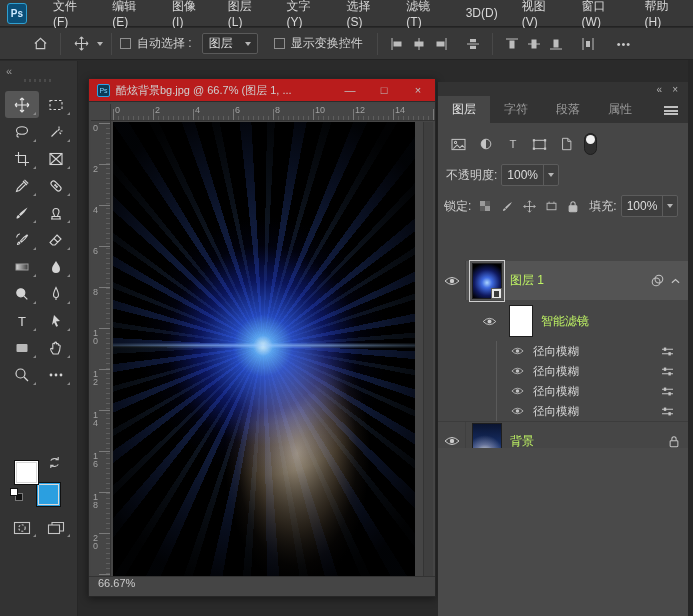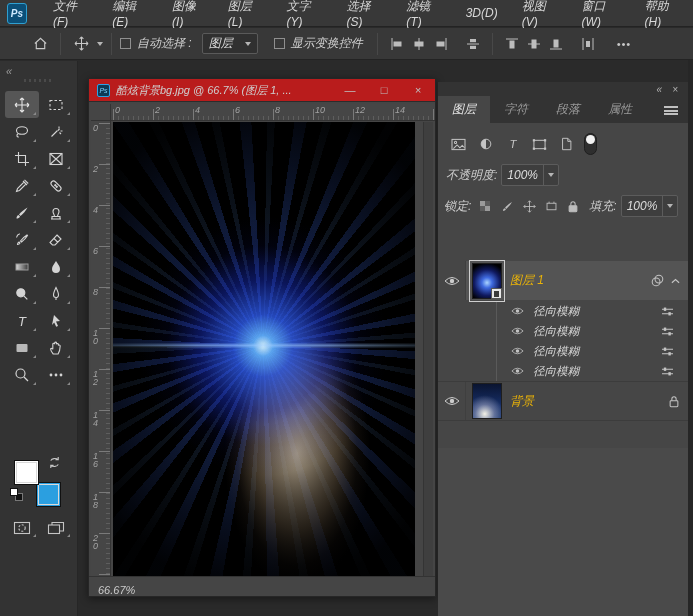--- a/index.html
+++ b/index.html
@@ -1,17 +1,17 @@
 <!DOCTYPE html>
 <html><head>
 <meta charset="utf-8">
 <style>
   html,body{margin:0;padding:0;background:#222;}
   *{box-sizing:border-box;font-family:"Liberation Sans","DejaVu Sans",sans-serif;}
-  #app{position:relative;width:693px;height:616px;background:#2a2a2a;overflow:hidden;color:#d0d0d0;font-size:12px;font-style:italic;}
+  #app{position:relative;width:693px;height:616px;background:#2a2a2a;overflow:hidden;color:#d0d0d0;font-size:12px;}
 
   
   .menubar{position:absolute;left:0;top:0;width:693px;height:27px;background:#383838;border-bottom:1px solid #232323;display:flex;align-items:center;}
   .ps-logo{width:21px;height:21px;margin:0 14px 0 7px;background:#0b4f78;border:1px solid #2f9fd0;border-radius:3px;color:#cfeaff;font-size:10px;font-weight:bold;display:flex;align-items:center;justify-content:center;}
   .menu-item{padding:0 12px;height:27px;display:flex;align-items:center;color:#d8d8d8;cursor:default;}
 
   
   .optionsbar{position:absolute;left:0;top:28px;width:693px;height:32px;background:#383838;border-bottom:1px solid #232323;display:flex;align-items:center;}
   .opt-sep{width:1px;height:22px;background:#2a2a2a;margin:0 8px;border-right:1px solid #484848;}
   .icon-btn{display:flex;align-items:center;justify-content:center;width:24px;height:24px;color:#c8c8c8;}
@@ -59,21 +59,21 @@
 
   .canvas{position:absolute;left:24px;top:43px;width:302px;height:454px;background:#000;overflow:hidden;}
   .cv{position:absolute;inset:0;}
   .cv-rays{background:repeating-conic-gradient(from -90deg at 49.7% 49.3%,rgba(70,120,255,.30) 0deg 3deg,rgba(0,0,25,0) 3deg 7deg,rgba(110,170,255,.16) 7deg 9deg,rgba(0,0,0,0) 9deg 14deg);}
   .cv-core{background:
      linear-gradient(to bottom,transparent 48.6%,rgba(160,205,255,.55) 49.2%,transparent 49.9%),
      radial-gradient(ellipse 55% 38% at 49.7% 49.3%,rgba(215,243,255,.97) 0%,rgba(96,175,255,.92) 6%,rgba(47,92,238,.78) 18%,rgba(22,42,175,.52) 38%,rgba(6,10,70,.22) 58%,rgba(0,0,0,0) 75%);}
   .cv-warm{background:radial-gradient(ellipse 32% 40% at 61% 73%,rgba(238,220,190,.92) 0%,rgba(195,165,125,.5) 42%,rgba(120,95,70,.18) 62%,transparent 75%);}
   .cv-vig{background:radial-gradient(ellipse 78% 62% at 49.7% 49.3%,transparent 28%,rgba(0,0,0,.5) 58%,rgba(0,0,0,.93) 88%);}
   .doc-vscroll{position:absolute;right:2px;top:43px;width:10px;height:454px;background:#3f3f3f;border-left:1px solid #343434;}
-  .doc-status{position:absolute;left:0;bottom:0;width:100%;height:20px;background:#454545;border-top:1px solid #333;display:flex;align-items:flex-end;}
+  .doc-status{position:absolute;left:0;bottom:0;width:100%;height:20px;background:#454545;border-top:1px solid #333;display:flex;align-items:flex-start;}
   .doc-zoom{margin-left:9px;color:#cccccc;font-size:11px;}
 
   
   .dock{position:absolute;left:438px;top:82px;width:250px;height:534px;background:#333;}
   .dock-edge{position:absolute;left:688px;top:60px;width:5px;height:556px;background:#262626;}
   .dock-head{position:absolute;left:0;top:0;width:100%;height:14px;display:flex;justify-content:flex-end;align-items:center;gap:10px;padding-right:10px;color:#b0b0b0;font-size:10px;}
   .tabbar{position:absolute;left:0;top:14px;width:100%;height:27px;background:#333;display:flex;align-items:flex-end;}
   .tab{width:52px;height:27px;display:flex;align-items:center;justify-content:center;color:#9a9a9a;background:#333;font-size:12px;}
   .tab.active{background:#464646;color:#e4e4e4;}
   .tab-menu{margin-left:auto;margin-right:10px;margin-bottom:8px;width:14px;height:9px;border-top:2px solid #c0c0c0;border-bottom:2px solid #c0c0c0;position:relative;}
@@ -100,21 +100,21 @@
   .lrow{position:relative;width:100%;display:flex;align-items:center;border-bottom:1px solid #3c3c3c;}
   .lrow.h40{height:40px;}
   .eye-col{width:28px;height:100%;display:flex;align-items:center;justify-content:center;border-right:1px solid #3f3f3f;flex:none;}
   .row-main{flex:1;height:100%;display:flex;align-items:center;}
   .lrow.selected .row-main{background:#545454;}
   .lrow.selected{border-bottom-color:#464646;}
   .thumb{width:30px;height:36px;margin-left:4px;border:1px solid #1e1e1e;position:relative;flex:none;}
   .thumb.bracketed{outline:1px solid #cfcfcf;outline-offset:2px;}
   .so-badge{position:absolute;right:-1px;bottom:-1px;width:11px;height:11px;background:#e8e8e8;border:1px solid #555;}
   .so-badge:before{content:"";position:absolute;left:2px;top:2px;width:5px;height:6px;background:#3a3a3a;}
-  .lname{margin-left:8px;color:#eab308;font-size:12px;}
+  .lname{margin-left:8px;color:#bef264;font-size:12px;}
   .row-right{margin-left:auto;display:flex;align-items:center;gap:6px;padding-right:8px;color:#c4c4c4;}
   .mask-thumb{width:24px;height:32px;background:#fff;border:1px solid #1e1e1e;margin-left:12px;flex:none;}
   .sf-rows{border-left:1px solid #5a5a5a;margin-left:58px;}
   .filter-row{height:20px;display:flex;align-items:center;}
   .filter-row .feye{margin-left:14px;}
   .fname{margin-left:9px;color:#d6d6d6;font-size:11.5px;}
   .fslider{margin-left:auto;margin-right:14px;color:#c4c4c4;}
   .burst-thumb{background:radial-gradient(circle at 50% 55%,#aad4ff 0%,#3f6ae0 22%,#101a60 55%,#000 85%);}
   .bg-thumb{background:radial-gradient(circle at 42% 88%,rgba(255,252,238,.95) 0%,rgba(190,190,210,.45) 28%,transparent 55%),linear-gradient(#0a1430,#17306a 65%,#1d3a72);}
   .empty-below{position:absolute;left:0;width:100%;background:#4a4a4a;}
@@ -566,20 +566,33 @@
                   <circle cx="9.5" cy="5.5" r="4.2"></circle>
                   <circle cx="6.5" cy="8.5" r="4.2"></circle>
                 </svg>
               <svg width="9" height="6" viewBox="0 0 10 6" fill="none" stroke="#c4c4c4" stroke-width="1.3">
                   <path d="M1 5l4-3.5L9 5"></path>
                 </svg>
             </span>
           </div>
         </div>
 
+        <div class="lrow h40" style="border-bottom:none">
+          <div class="eye-col" style="border-right:none;width:28px"></div>
+          <div class="row-main">
+            <span style="margin-left:16px">
+              <svg width="15" height="9" viewBox="0 0 16 10">
+                  <path d="M1 5Q8-2 15 5Q8 12 1 5Z" fill="none" stroke="#cccccc"></path>
+                  <circle cx="8" cy="5" r="2.2" fill="#cccccc"></circle>
+                </svg>
+            </span>
+            <div class="mask-thumb"></div>
+            <span class="lname">智能滤镜</span>
+          </div>
+        </div>
 
         <div class="sf-rows">
 
             <div class="filter-row" style="--i: 0;">
               <span class="feye">
                 <svg width="13" height="8" viewBox="0 0 16 10">
                   <path d="M1 5Q8-2 15 5Q8 12 1 5Z" fill="none" stroke="#c4c4c4"></path>
                   <circle cx="8" cy="5" r="2.2" fill="#c4c4c4"></circle>
                 </svg>
               </span>

